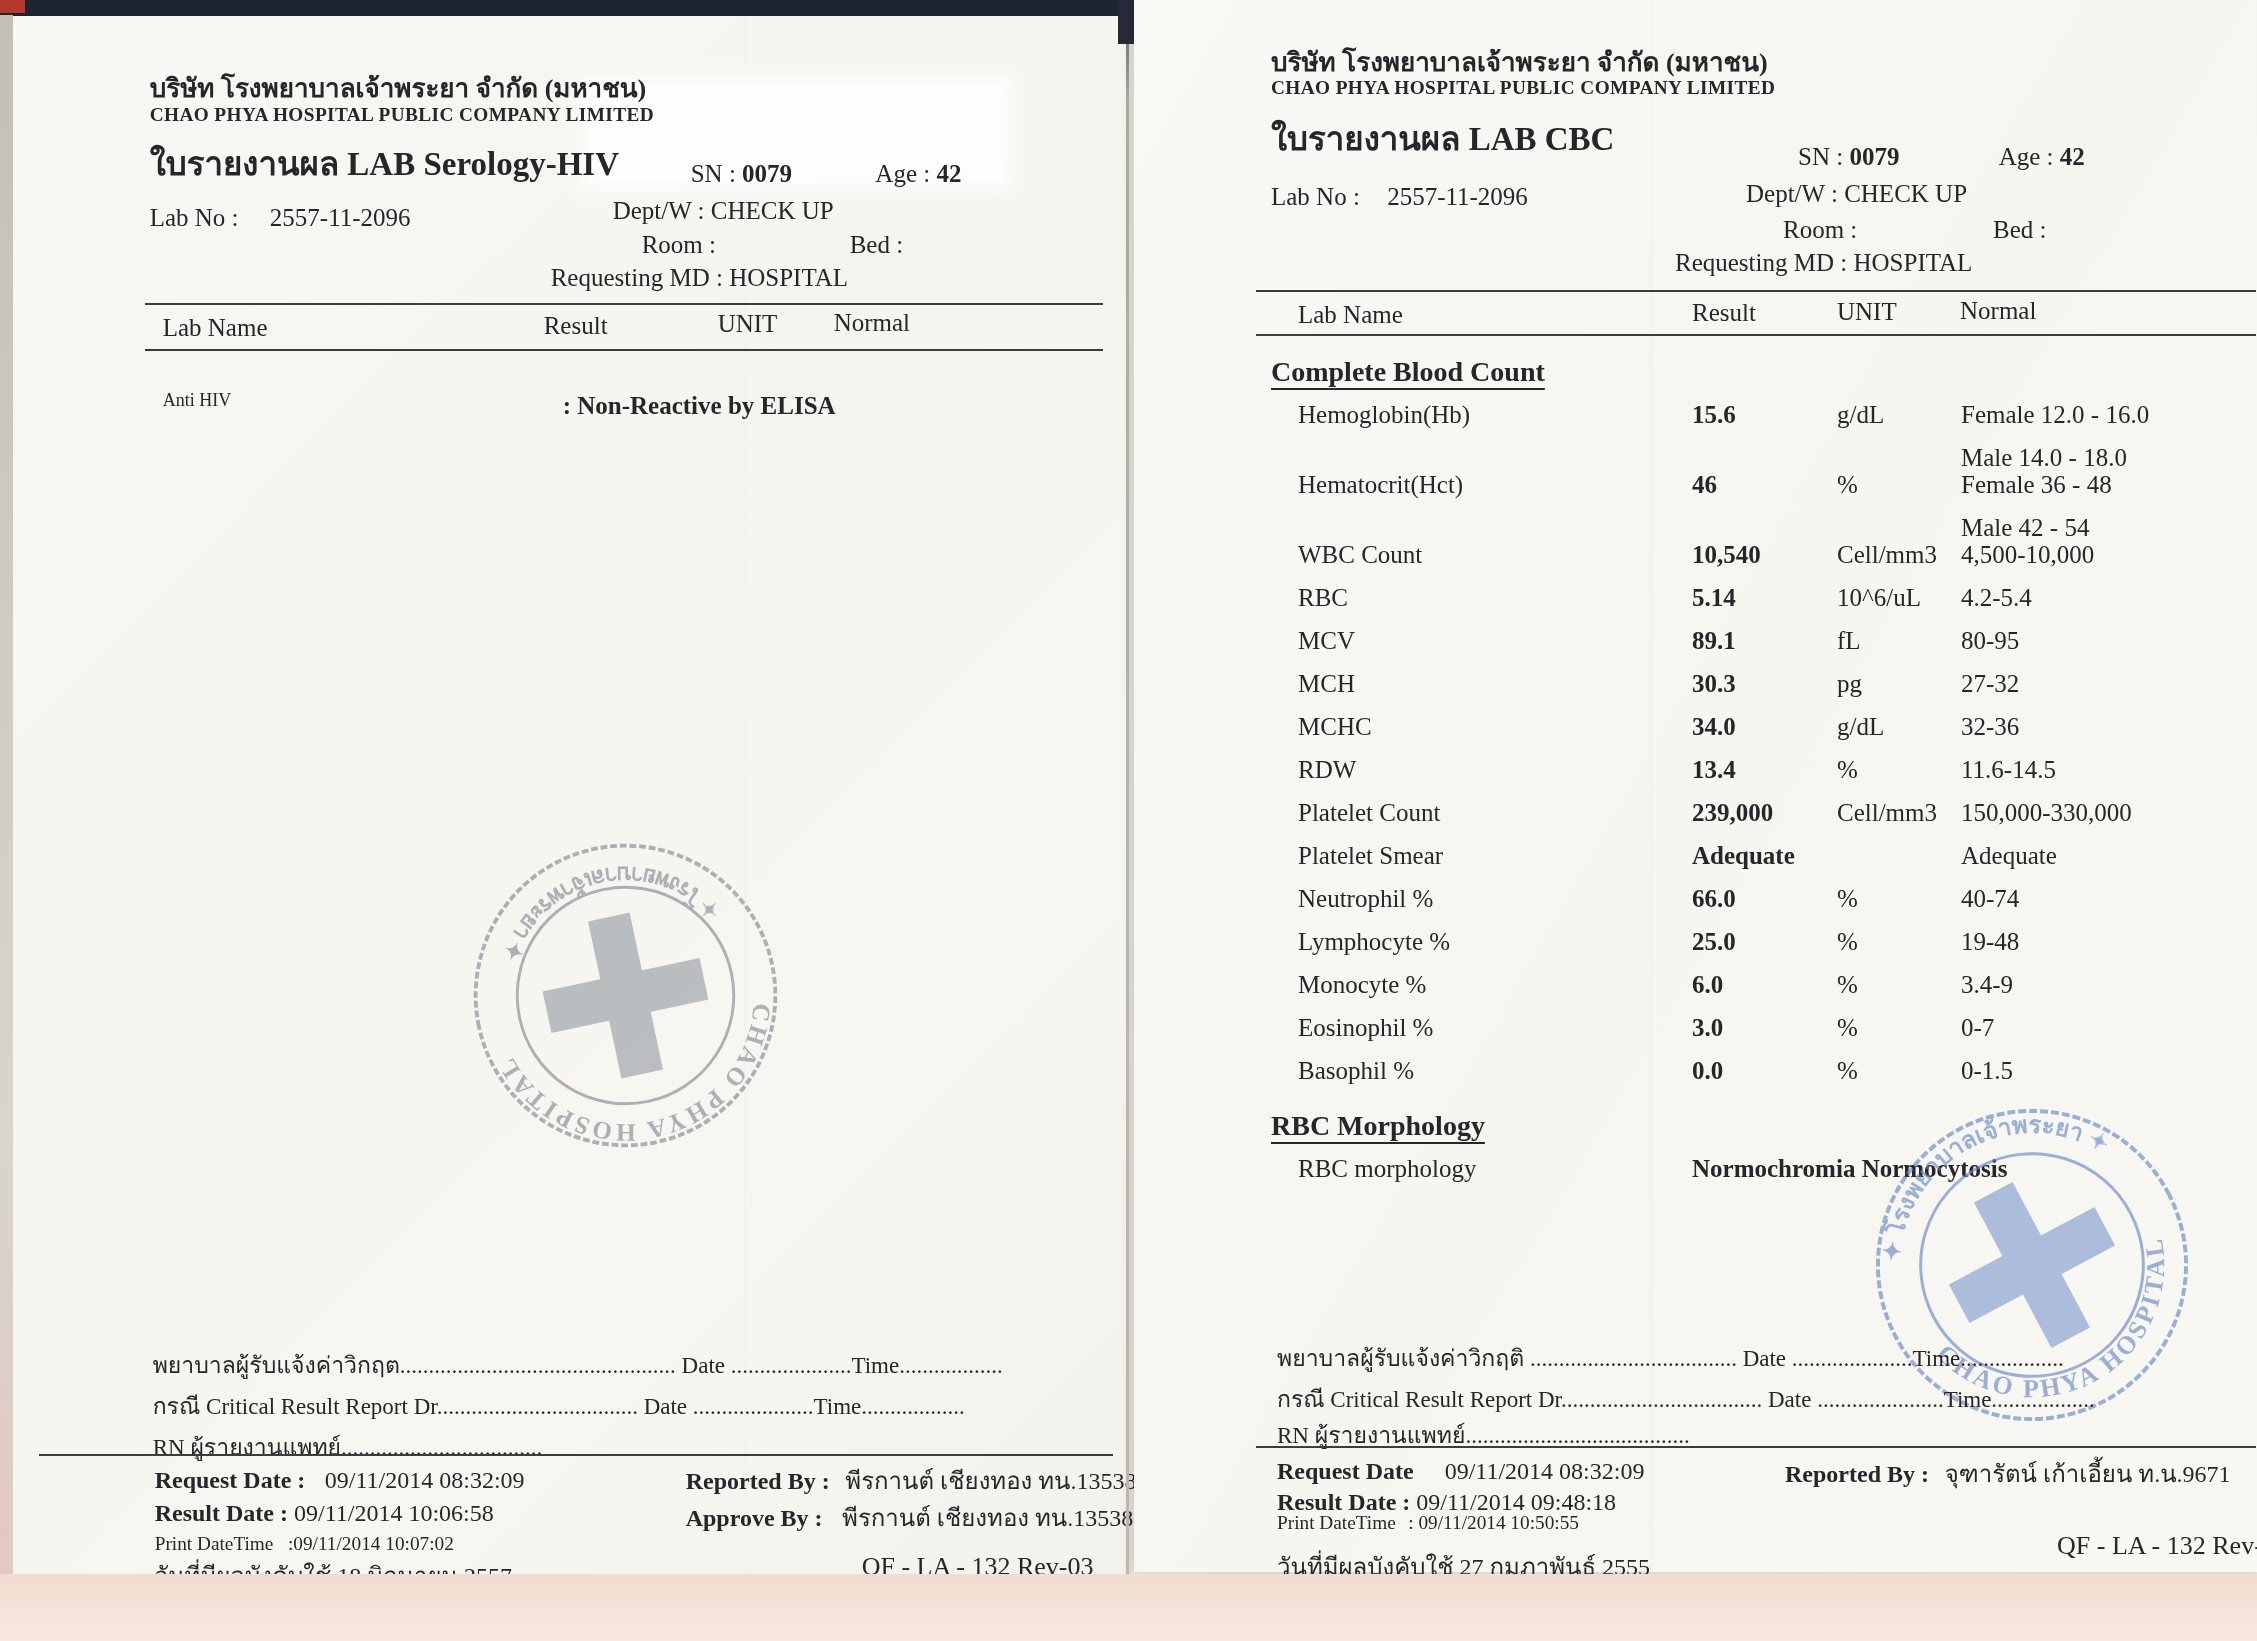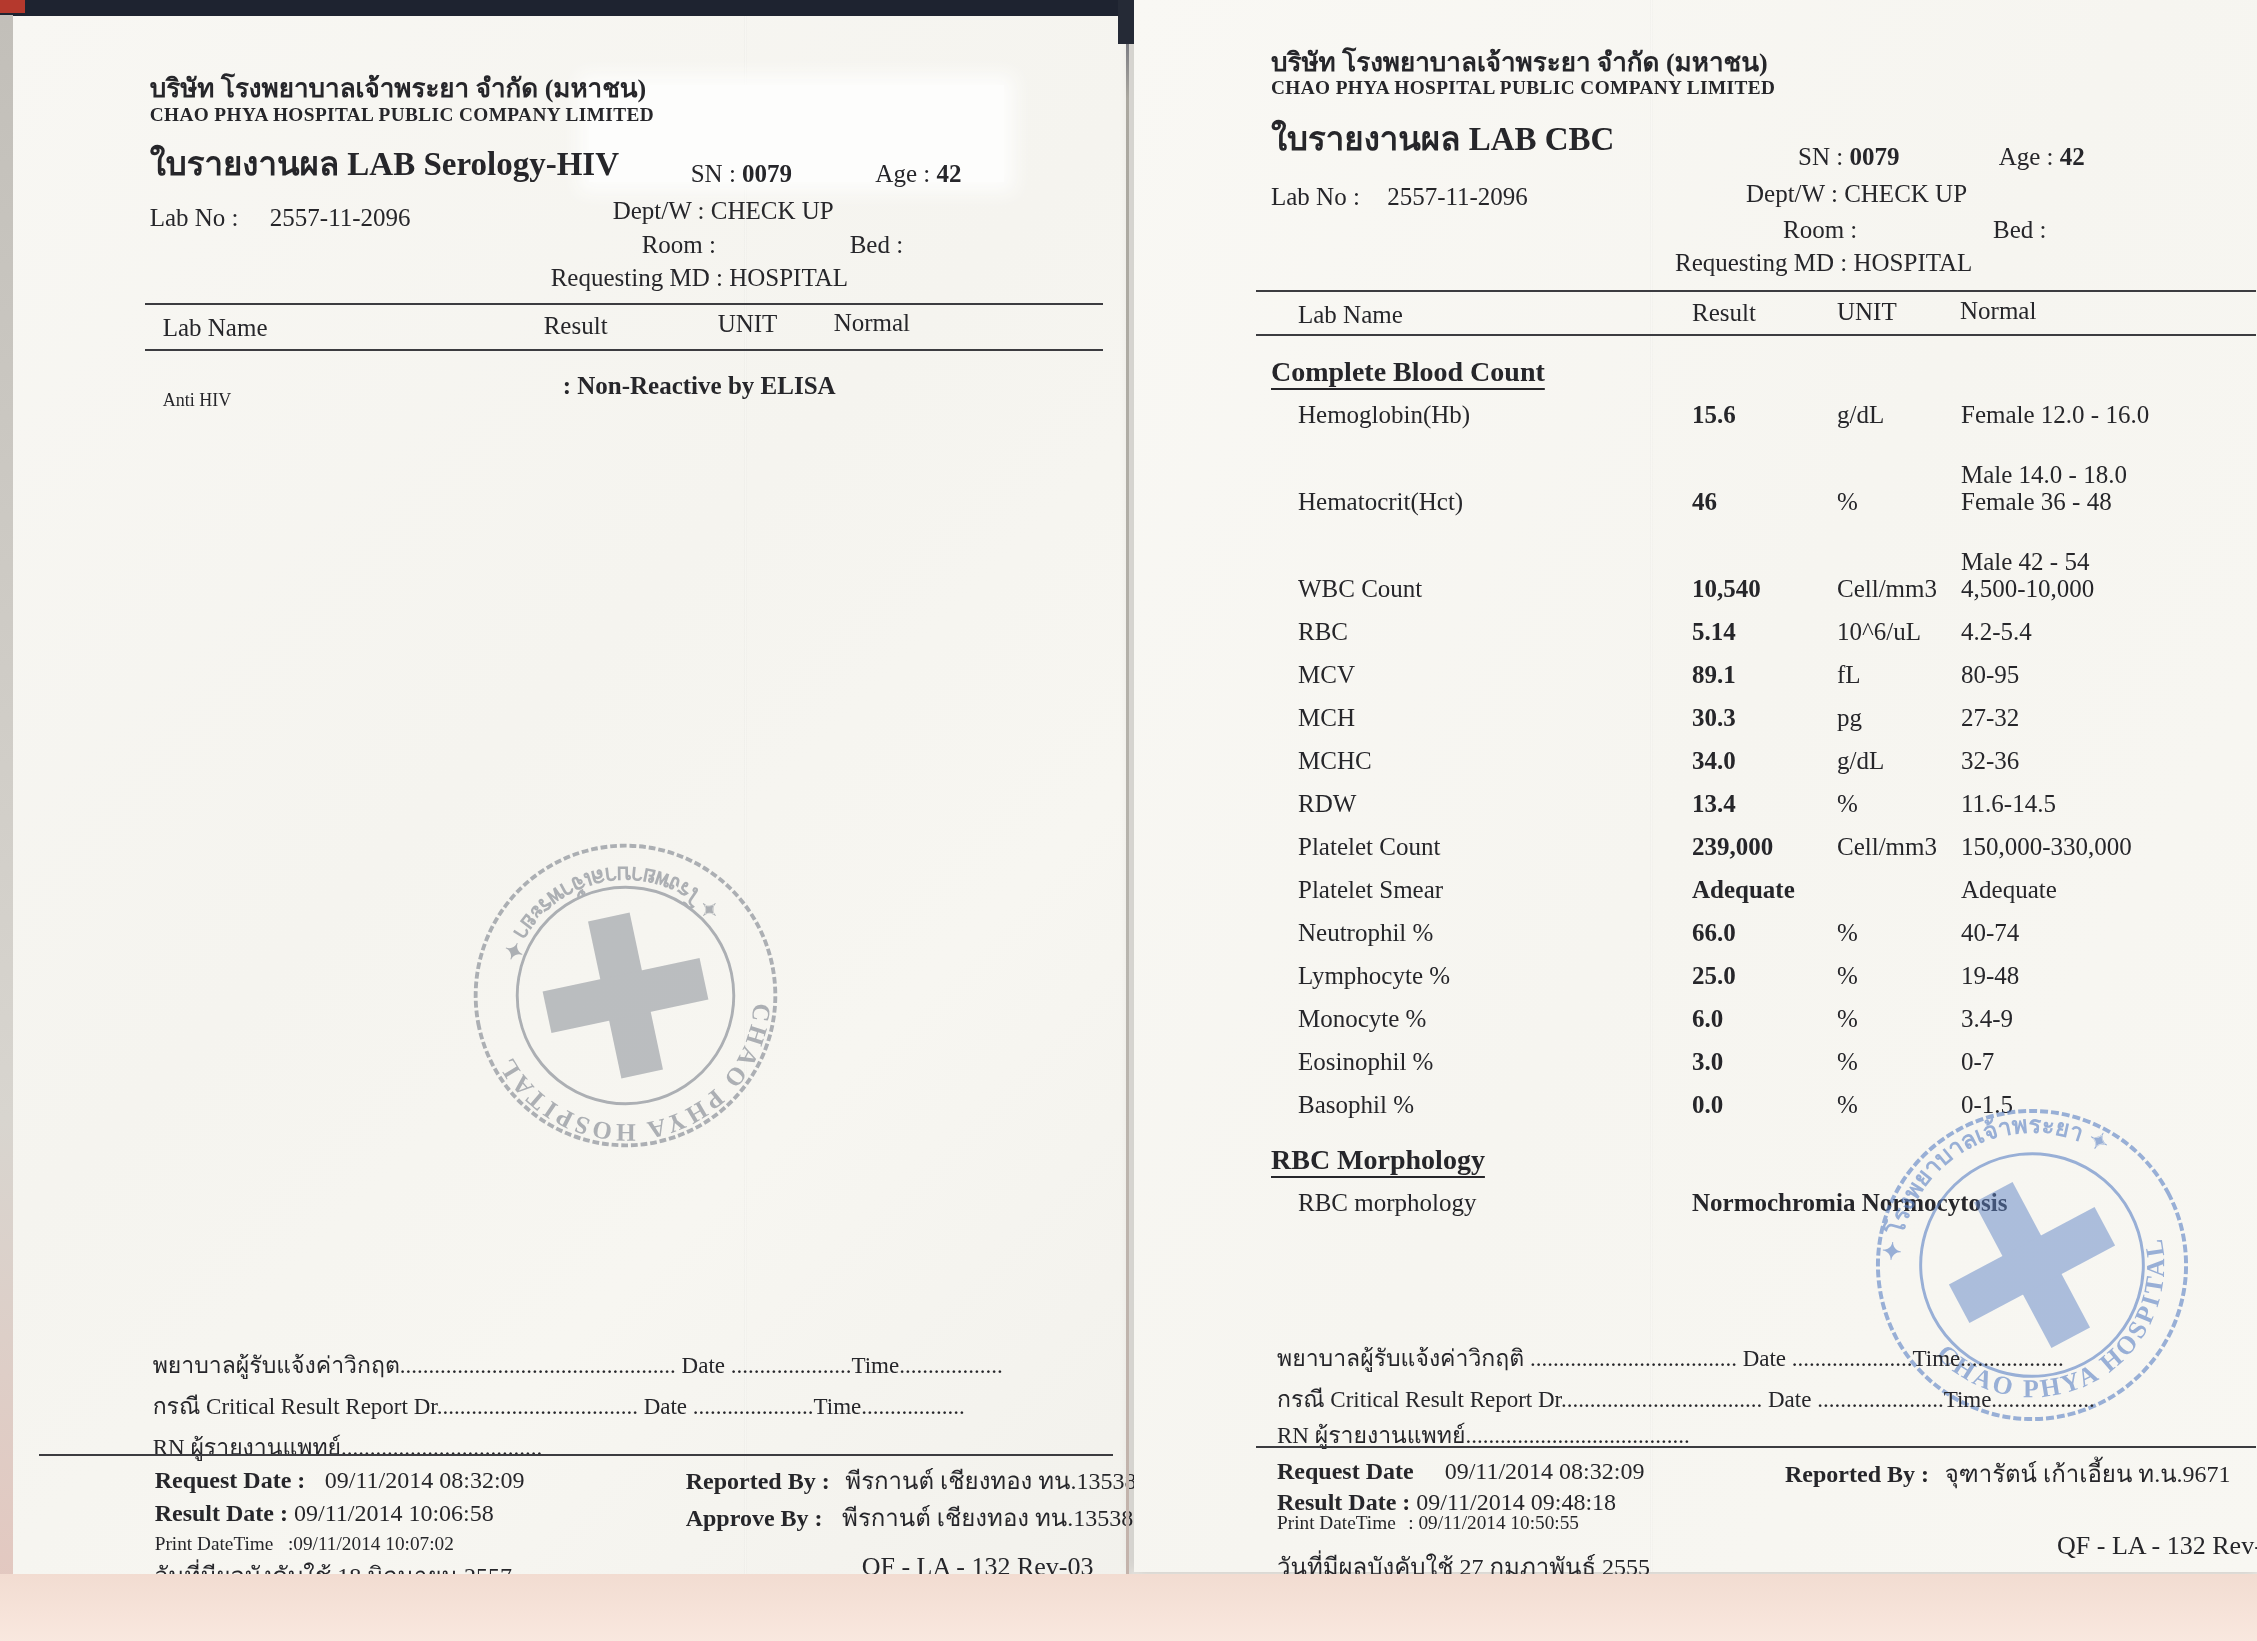--- a/index.html
+++ b/index.html
@@ -23,33 +23,33 @@
   .crease-v{position:absolute;top:0;width:2.9px;height:100%;
         background:linear-gradient(to right,rgba(0,0,0,.05),rgba(255,255,255,.25),rgba(0,0,0,.04));}
   .th-co{font-size:26px;font-weight:bold;}
   .en-co{font-size:19.3px;font-weight:bold;letter-spacing:0.4px;}
   .doc-title{font-size:33px;font-weight:bold;}
   .meta{font-size:25px;}
   .meta b{font-weight:bold;}
   .rule{position:absolute;height:1.9px;background:#3c3c40;}
   .colhead{font-size:25px;}
   .white-patch{position:absolute;background:#fdfdfc;box-shadow:0 0 17.4px 9.7px #fdfdfc;}
-  .result-bold{font-weight:bold;}
+  .result-bold{font-weight:bold;margin-top:20px;}
   .sig{font-size:23px;}
   .foot{font-size:24px;}
   .foot-small{font-size:19.3px;}
   
   #cbc-body{position:absolute;left:0;top:346px;width:1124px;}
   .sec-heading{margin:9.7px 0 13.5px 137px;font-size:28px;font-weight:bold;
       text-decoration:underline;text-underline-offset:6.8px;text-decoration-thickness:2.4px;}
   .trow{display:grid;grid-template-columns:394px 145px 124px auto;
       margin-left:164px;min-height:43px;align-items:start;font-size:25px;line-height:27px;}
   .tcell{white-space:nowrap;}
   .c-result{font-weight:bold;}
-  .normal2{margin-top:33px;font-family:Liberation Serif, serif;}
+  .normal2{margin-top:16px;font-family:Liberation Serif, serif;}
   
   .stamp{position:absolute;opacity:.62;}
   .stamp svg{display:block;}
 </style>
 </head>
 <body>
 
 <div id="canvas">
 
   <div class="page" id="page-left">

